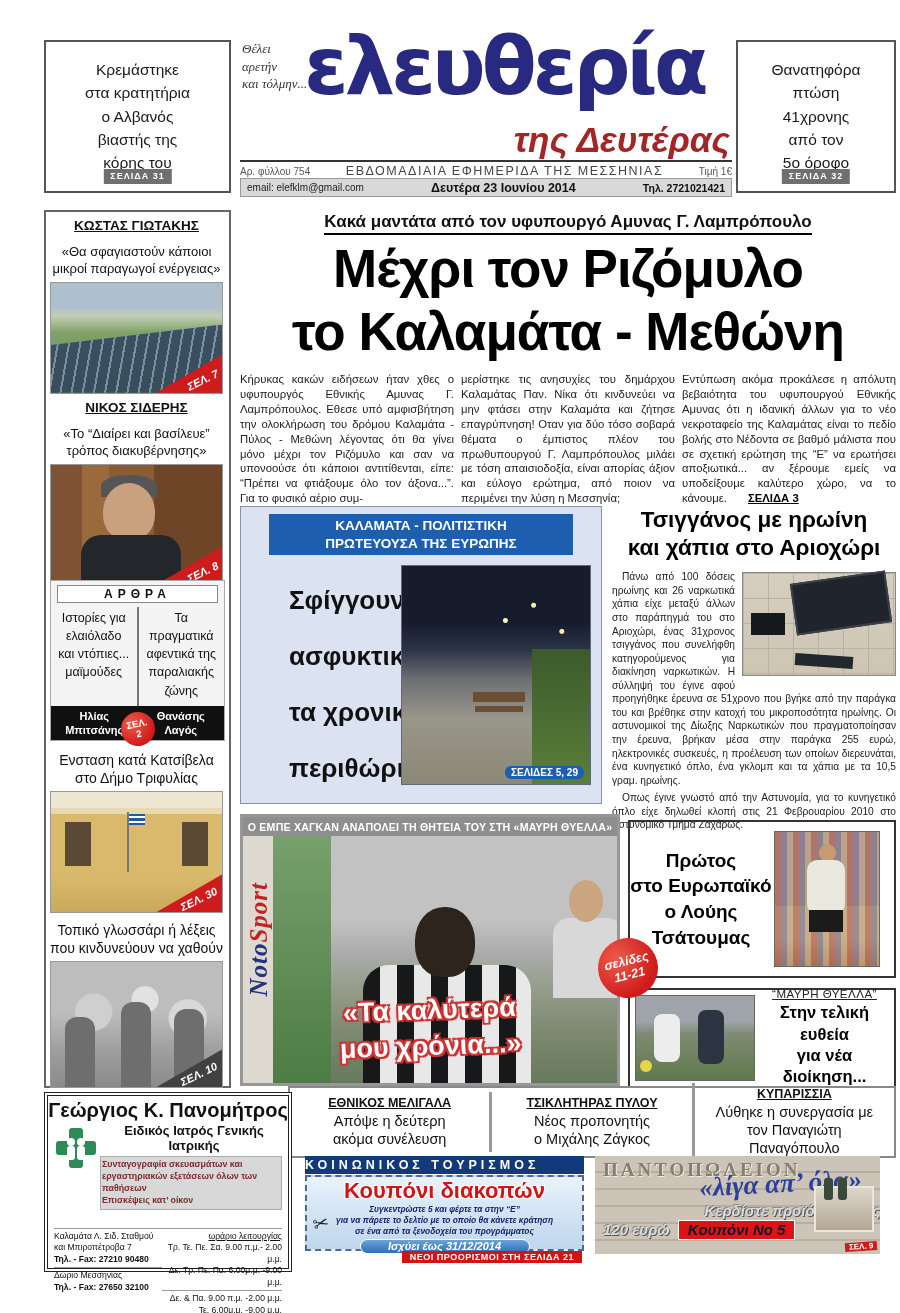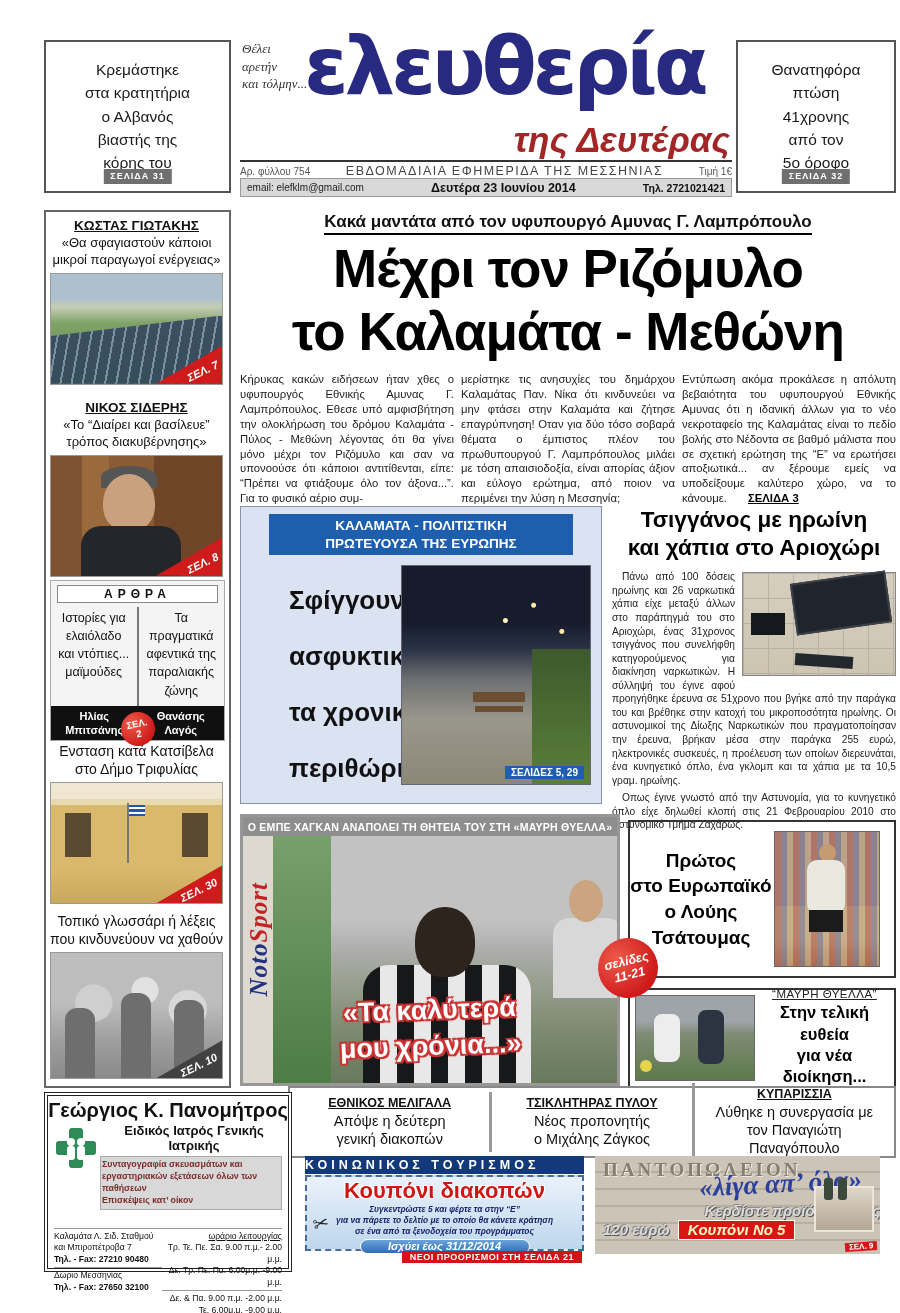--- a/index.html
+++ b/index.html
@@ -29,21 +29,21 @@
            border:1px solid #999;display:flex;justify-content:space-between;align-items:center;
            padding:0 6px;box-sizing:border-box;}
   .email{font-size:10px;color:#222;}
   .date{font-size:12.5px;font-weight:bold;color:#111;}
   .phone{font-size:10.5px;font-weight:bold;color:#111;}
 
   
   .sidebar{position:absolute;left:44px;top:210px;width:187px;height:878px;border:2px solid #666;box-sizing:border-box;}
   .sideitem{position:absolute;left:4px;width:173px;}
   .sidetitle{font-size:13.5px;font-weight:bold;text-decoration:underline;text-align:center;}
-  .sidequote{font-size:13px;text-align:center;line-height:1.3;margin-top:2px;}
+  .sidequote{font-size:13px;text-align:center;line-height:1.3;margin-top:11px;}
   .photo{position:relative;margin:4px auto 0;overflow:hidden;border:1px solid #999;}
   .tri-badge{position:absolute;right:0;bottom:0;width:66px;height:38px;background:#cf1b1b;
              clip-path:polygon(100% 0,0 100%,100% 100%);}
   .tri-badge span{position:absolute;right:3px;bottom:7px;transform:rotate(-26deg);
                   color:#fff;font-style:italic;font-weight:bold;font-size:11px;}
   
   .ph-solar{height:110px;background:linear-gradient(180deg,#aebfcd 0 22%,#c4cdb4 30%,#7fa268 45%,#5c8748 100%);}
   .ph-solar .panels{position:absolute;left:0;bottom:0;width:100%;height:62%;
       background:repeating-linear-gradient(100deg,#33475f 0 9px,#7b90aa 9px 11px);opacity:.9;
       clip-path:polygon(0 30%,100% 0,100% 100%,0 100%);}
@@ -83,21 +83,21 @@
   .cultphoto{position:absolute;right:10px;top:58px;width:188px;height:218px;border:1px solid #667;
       background:
         radial-gradient(circle at 70% 18%,#ffe9a8 0 2px,transparent 3px),
         radial-gradient(circle at 55% 25%,#fff2c0 0 2px,transparent 3px),
         radial-gradient(circle at 85% 30%,#ffe9a8 0 2px,transparent 3px),
         linear-gradient(180deg,#161c2c 0 26%,#2a3246 38%,#6d6f72 52%,#99968b 70%,#8c8877 100%);}
   .cultphoto .grass{position:absolute;right:0;bottom:0;width:58px;height:62%;
       background:linear-gradient(180deg,#3c5a2c,#5a7f3a);}
   .cultphoto .bench{position:absolute;left:38%;top:58%;width:52px;height:10px;background:#6b4f33;box-shadow:0 12px 0 -2px #6b4f33;}
   .cultbadge{position:absolute;right:6px;bottom:5px;background:#1d5fae;color:#fff;
-             font-size:10px;font-weight:bold;padding:1px 6px;}
+             font-size:10px;font-weight:bold;padding:1px 6px;border-radius:6px;}
 
   
   .crime{position:absolute;left:612px;top:506px;width:284px;}
   .crimetitle{font-size:22.5px;font-weight:bold;text-align:center;line-height:1.25;color:#000;}
   .crimebody{margin-top:8px;font-size:10.2px;line-height:1.33;text-align:justify;color:#222;}
   .crimebody p{margin:0 0 4px;text-indent:10px;}
   .crimephoto{float:right;width:152px;height:102px;margin:2px 0 4px 7px;border:1px solid #888;position:relative;
       background:
         linear-gradient(#b9b2a2 1px,transparent 1px),linear-gradient(90deg,#b9b2a2 1px,transparent 1px),
         linear-gradient(#d6cfbf,#cdc5b2);background-size:25px 25px,25px 25px,100% 100%;}
@@ -193,21 +193,21 @@
   
   .grocery{position:absolute;left:595px;top:1156px;width:285px;height:98px;overflow:hidden;
       background:repeating-linear-gradient(180deg,#cdc4b8 0 15px,#b9ada0 15px 17px);}
   .groctitle{font-family:"Liberation Serif",serif;font-size:19px;font-weight:bold;letter-spacing:3px;
       color:#867f70;text-shadow:1px 1px 0 #efe9df;margin:3px 0 0 8px;}
   .grocsub{font-family:"Liberation Serif",serif;font-size:27px;font-weight:bold;font-style:italic;
       color:#2b3f9e;text-align:right;margin:-10px 18px 0 0;transform:rotate(-3deg);}
   .grocline{font-size:15px;font-weight:bold;font-style:italic;color:#dcdcdc;margin-left:8px;
       text-shadow:1px 1px 0 #555,-1px -1px 0 #8a8a8a;line-height:1.2;text-align:right;}
   .grocrow{display:flex;align-items:center;gap:8px;margin-left:8px;}
-  .groccoupon{background:#dd1414;color:#fef9c3;font-weight:bold;font-style:italic;font-size:15px;
+  .groccoupon{background:#dd1414;color:#0f172a;font-weight:bold;font-style:italic;font-size:15px;
       padding:0 9px 1px;border:1px solid #fff;}
   .crate{position:absolute;right:6px;top:30px;width:56px;height:42px;background:linear-gradient(#ddd6c9,#b3a795);
          border:2px solid #ece6da;}
   .crate .bottle{position:absolute;left:8px;top:-10px;width:9px;height:22px;background:#3a4a3a;border-radius:3px;}
   .grocbadge{position:absolute;right:3px;bottom:3px;background:#cf1b1b;color:#fff;font-size:8px;
              font-weight:bold;padding:0 4px;transform:rotate(-4deg);}
 
   
   .arthra{position:absolute;left:4px;width:173px;border:1px solid #aaa;background:#f4f4f4;}
   .arthratitle{margin:4px 6px 0;border:1px solid #888;background:#fff;text-align:center;
@@ -429,21 +429,21 @@
 ευθεία
 για νέα
 διοίκηση...</div>
     </div>
   </div>
 
   <div class="strip">
     <div class="stripcell">
       <div class="striptitle">ΕΘΝΙΚΟΣ ΜΕΛΙΓΑΛΑ</div>
       <div class="striptext ml">Απόψε η δεύτερη
-γενική διακοπών</div>
+ακόμα συνέλευση</div>
     </div>
     <div class="stripcell">
       <div class="striptitle">ΤΣΙΚΛΗΤΗΡΑΣ ΠΥΛΟΥ</div>
       <div class="striptext ml">Νέος προπονητής
 ο Μιχάλης Ζάγκος</div>
     </div>
     <div class="stripcell">
       <div class="striptitle">ΚΥΠΑΡΙΣΣΙΑ</div>
       <div class="striptext ml">Λύθηκε η συνεργασία με
 τον Παναγιώτη Παναγόπουλο</div>

